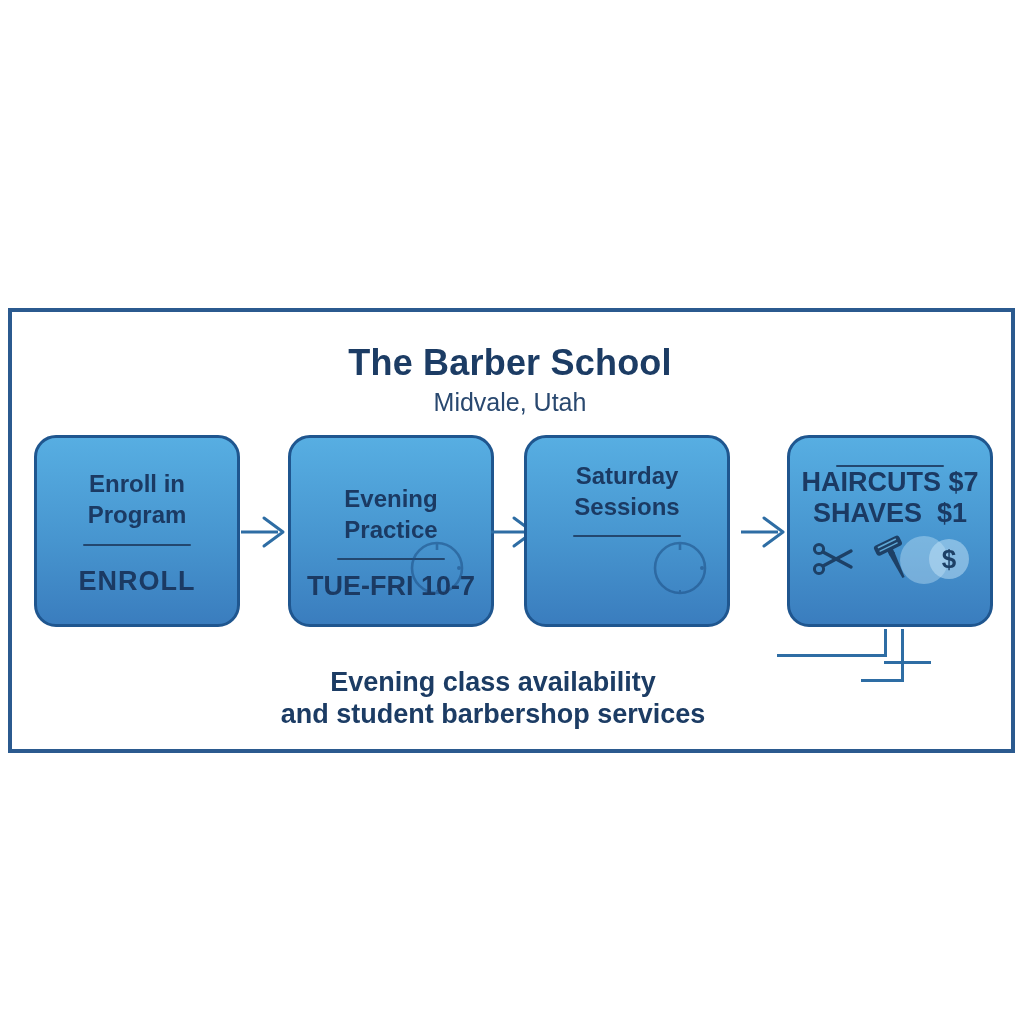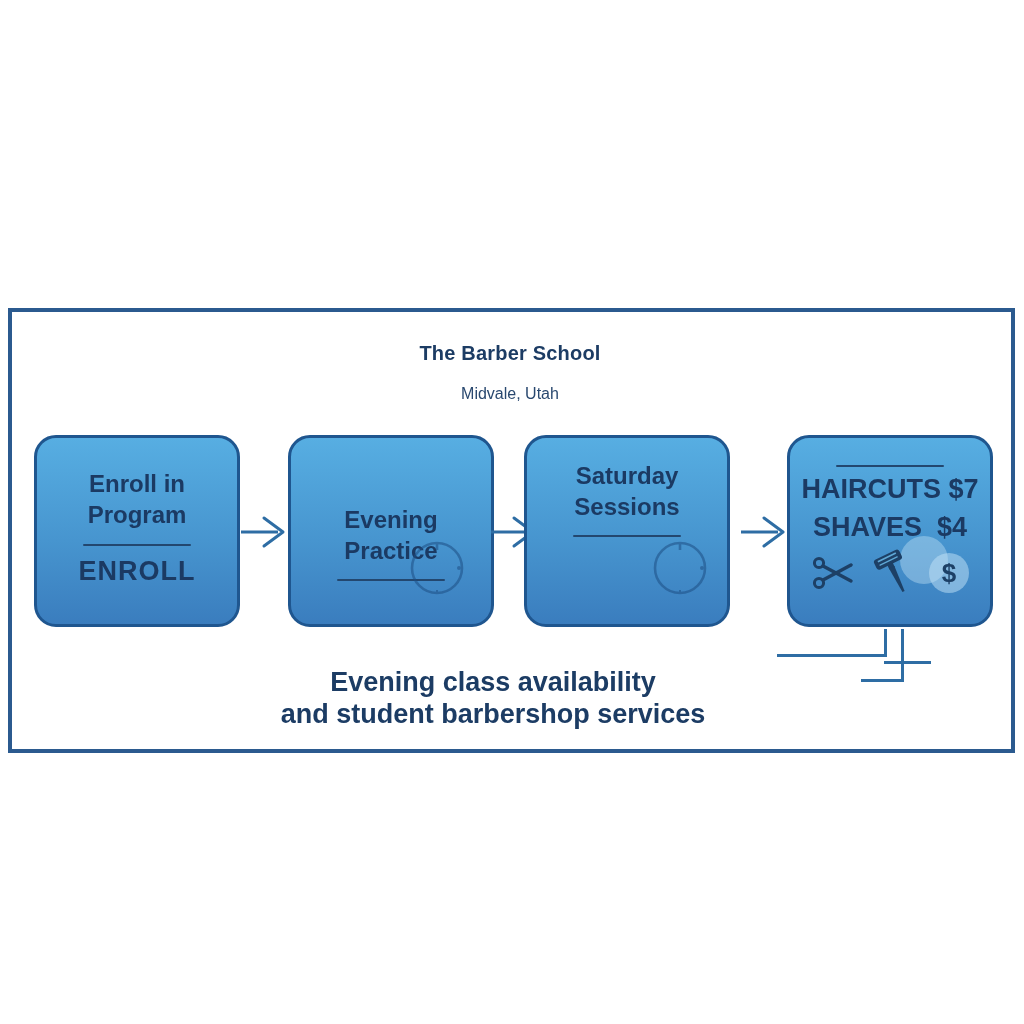--- a/index.html
+++ b/index.html
@@ -14,24 +14,24 @@
   }
   .frame {
     position: absolute;
     left: 8px; top: 308px;
     width: 1007px; height: 445px;
     border: 4px solid #2b5a8f;
     background: #ffffff;
   }
   .header { position: absolute; left: 0; top: 342px; width: 1020px; text-align: center; }
   .title {
-    font-size: 20px; font-weight: bold; color: #1c3c64; letter-spacing: 0.2px;
+    font-size: 36px; font-weight: bold; color: #1c3c64; letter-spacing: 0.2px;
   }
   .subtitle {
-    margin-top: 20px; font-size: 16px; color: #29486f;
+    margin-top: 4px; font-size: 25px; color: #29486f;
   }
   .step-box {
     position: absolute;
     top: 435px;
     width: 206px; height: 192px;
     border: 3px solid #1f568f;
     border-radius: 22px;
     background: linear-gradient(180deg, #57aee2 0%, #4795cf 55%, #3a7dbe 100%);
     display: flex; flex-direction: column; align-items: center;
     overflow: hidden;
@@ -44,21 +44,21 @@
   .divider {
     height: 2px; width: 108px; background: #23476f; border-radius: 1px;
   }
   .detail-text {
     position: relative; z-index: 2;
     font-size: 27px; font-weight: bold; color: #1b3a63; white-space: pre;
   }
   .clock {
     position: absolute; z-index: 1; opacity: 0.55;
   }
-  .price-line { margin-top: 7px; position: relative; z-index: 2; }
+  .price-line { position: relative; z-index: 2; }
   .icons-row {
     margin-top: 5px;
     display: flex; align-items: center; gap: 14px;
     position: relative; z-index: 2;
   }
   .dollar-badge {
     width: 40px; height: 40px; border-radius: 50%;
     background: rgba(195, 228, 248, 0.5);
     display: flex; align-items: center; justify-content: center;
     font-size: 26px; font-weight: bold; color: #1d4066;
@@ -85,32 +85,33 @@
 
   <div class="header">
     <div class="title">The Barber School</div>
     <div class="subtitle">Midvale, Utah</div>
   </div>
 
   <div class="step-box" style="left:34px; padding-top:30px;">
     <div class="box-title">Enroll in
 Program</div>
     <div class="divider" style="margin-top:14px;"></div>
-    <div class="detail-text" style="margin-top:10px; letter-spacing:1px;">ENROLL</div>
+    <div class="detail-text" style="margin-top:20px; letter-spacing:1px;">ENROLL</div>
   </div>
 
   <svg class="arrow" style="left:240px;" width="48" height="44" viewBox="0 0 48 44">
     <line x1="1" y1="22" x2="38" y2="22" stroke="#2e6da4" stroke-width="3"></line>
     <polyline points="24,8 43,22 24,36" fill="none" stroke="#2e6da4" stroke-width="3" stroke-linecap="round" stroke-linejoin="round"></polyline>
   </svg>
 
   <div class="step-box" style="left:288px; padding-top:22px;justify-content:center;">
     <div class="box-title">Evening
 Practice</div>
     <div class="divider" style="margin-top:13px;"></div>
+    <div class="detail-text" style="margin-top:11px;">TUE-FRI 10-7</div>
     <svg class="clock" style="left:116px; top:100px;" width="60" height="60" viewBox="0 0 60 60">
       <circle cx="30" cy="30" r="25" fill="none" stroke="#1d4f85" stroke-width="2.6"></circle>
       <line x1="30" y1="4" x2="30" y2="12" stroke="#1d4f85" stroke-width="2.6"></line>
       <circle cx="52" cy="30" r="2" fill="#1d4f85"></circle>
       <line x1="30" y1="52" x2="30" y2="56" stroke="#1d4f85" stroke-width="2"></line>
     </svg>
   </div>
 
   <svg class="arrow" style="left:490px;" width="48" height="44" viewBox="0 0 48 44">
     <line x1="1" y1="22" x2="38" y2="22" stroke="#2e6da4" stroke-width="3"></line>
@@ -130,21 +131,21 @@
   </div>
 
   <svg class="arrow" style="left:740px;" width="48" height="44" viewBox="0 0 48 44">
     <line x1="1" y1="22" x2="38" y2="22" stroke="#2e6da4" stroke-width="3"></line>
     <polyline points="24,8 43,22 24,36" fill="none" stroke="#2e6da4" stroke-width="3" stroke-linecap="round" stroke-linejoin="round"></polyline>
   </svg>
 
   <div class="step-box" style="left:787px; padding-top:18px;">
     <div class="divider" style="margin-top:9px;"></div>
     <div class="detail-text price-line">HAIRCUTS $7</div>
-    <div class="detail-text price-line">SHAVES  $4</div>
+    <div class="detail-text price-line">SHAVES  $1</div>
     <div class="glow" style="left:110px; top:98px; width:48px; height:48px;"></div>
     <div class="icons-row">
       <svg width="46" height="42" viewBox="0 0 46 42">
         <circle cx="8" cy="11" r="4.6" fill="none" stroke="#1d4066" stroke-width="3"></circle>
         <circle cx="8" cy="31" r="4.6" fill="none" stroke="#1d4066" stroke-width="3"></circle>
         <line x1="12" y1="14" x2="40" y2="29" stroke="#1d4066" stroke-width="3.4" stroke-linecap="round"></line>
         <line x1="12" y1="28" x2="40" y2="13" stroke="#1d4066" stroke-width="3.4" stroke-linecap="round"></line>
       </svg>
       <svg width="44" height="50" viewBox="0 0 44 50">
         <g transform="rotate(-26 22 22)" fill="#1d4066">

